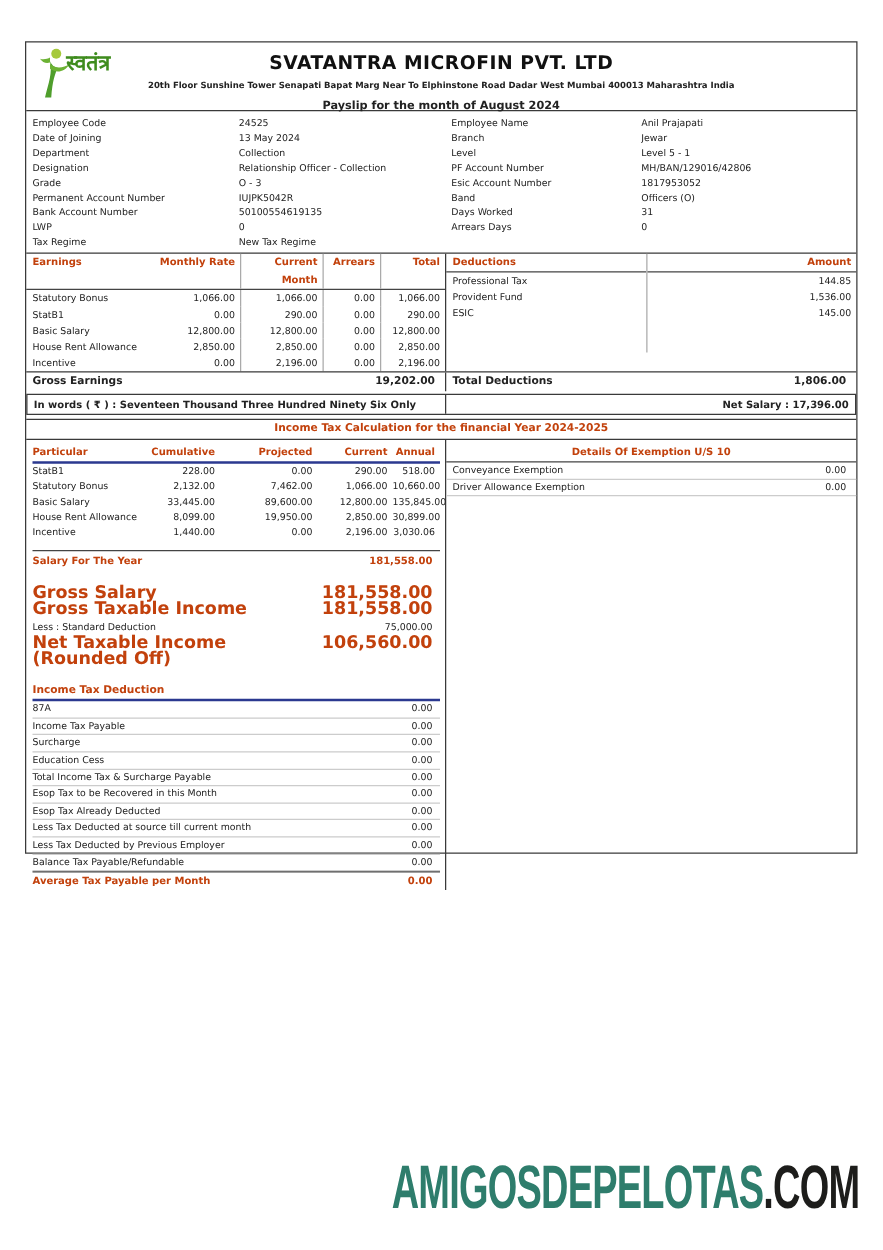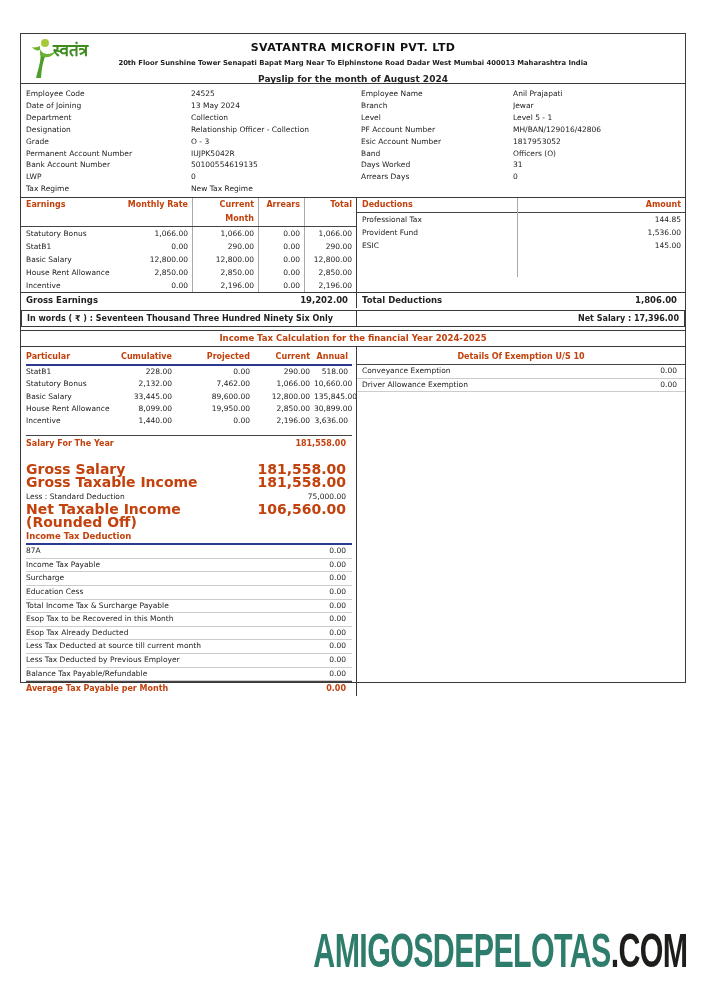--- a/index.html
+++ b/index.html
@@ -12,21 +12,21 @@
     position:absolute; left:20px; top:33px; width:666px; height:650px;
     border:1.5px solid #3a3a3a; display:flex; flex-direction:column;
     background:#fff;
   }
   
   .hdr { position:relative; height:45px; }
   .logo { position:absolute; left:8px; top:4px; width:115px; height:48px; display:flex; }
   .logo svg { width:30px; height:42px; }
   .logo-text { font-size:17px; font-weight:bold; color:#3f8c1e; margin-left:-6px; font-family:"DejaVu Sans", sans-serif; }
   .hdr-center { text-align:center; padding-top:7px; }
-  .company { font-size:11px; font-weight:bold; letter-spacing:.4px; color:#111; }
+  .company { font-size:15px; font-weight:bold; letter-spacing:.4px; color:#111; }
   .address { font-size:6.8px; font-weight:bold; color:#222; margin-top:5px; }
   .title-band { height:17px; text-align:center; border-bottom:1.5px solid #3a3a3a; }
   .payslip-title { font-size:9px; font-weight:bold; line-height:15px; }
   
   .emp { padding:4px 0 2px 0; border-bottom:1.5px solid #3a3a3a; }
   .emp-row { display:grid; grid-template-columns:165px 170px 152px 1fr; padding:0 5px; }
   .emp-row span { font-size:7.5px; line-height:11.9px; white-space:nowrap; overflow:hidden; }
   
   .two-col { display:flex; align-items:stretch; }
   .left-col { width:336px; border-right:1.5px solid #3a3a3a; }
@@ -60,21 +60,21 @@
   .tax-right { flex:1; }
   .t-head, .t-row { display:grid; grid-template-columns:84px 66px 78px 60px 1fr; }
   .t-head span { font-size:8px; font-weight:bold; line-height:14px; }
   .t-head { border-bottom:2px solid #2b3990; }
   .t-row span { font-size:7.5px; line-height:12.2px; }
   .t-row .wrap { white-space:normal; line-height:9.8px; padding:1px 0; }
   .salary-band { margin-top:8px; border-top:1.3px solid #444; display:flex; justify-content:space-between; font-size:8px; font-weight:bold; line-height:16px; padding-right:2px; }
   .sal-lines { margin-top:11px; }
   .sal-line { display:flex; justify-content:space-between; font-size:14px; line-height:13.2px; padding-right:2px; }
   .sal-line.b { font-weight:bold; }
-  .itd { }
+  .itd { margin-top:11px; }
   .itd-title { font-size:8.5px; font-weight:bold; border-bottom:2px solid #2b3990; line-height:14px; }
   .itd-row { display:flex; justify-content:space-between; font-size:7.5px; line-height:12.6px; border-bottom:.8px solid #ccc; padding-right:2px; }
   .itd-foot { display:flex; justify-content:space-between; font-size:8px; font-weight:bold; line-height:14px; border-top:1.3px solid #444; padding-right:2px; }
   .ex-title { text-align:center; font-size:8px; font-weight:bold; line-height:14px; border-bottom:1.5px solid #444; margin-top:3px; }
   .ex-row { display:flex; justify-content:space-between; font-size:7.5px; line-height:12.6px; border-bottom:.8px solid #ccc; padding:0 4px 0 5px; }
   
   .watermark {
     position:absolute; right:18px; bottom:22px; white-space:nowrap;
     font-family:"Liberation Sans", sans-serif; font-weight:bold; font-size:49px;
     transform:scaleX(.62); transform-origin:right center; letter-spacing:-1px;
@@ -281,21 +281,21 @@
               <span class="num">8,099.00</span>
               <span class="num">19,950.00</span>
               <span class="num">2,850.00</span>
               <span class="num">30,899.00</span>
             </div>
           <div class="t-row">
               <span>Incentive</span>
               <span class="num">1,440.00</span>
               <span class="num">0.00</span>
               <span class="num">2,196.00</span>
-              <span class="num">3,636.00</span>
+              <span class="num">3,030.06</span>
             </div>
 
           <div class="salary-band blue">
             <span>Salary For The Year</span>
             <span class="num">181,558.00</span>
           </div>
 
           <div class="sal-lines">
             <div class="sal-line b blue">
                 <span>Gross Salary</span>

